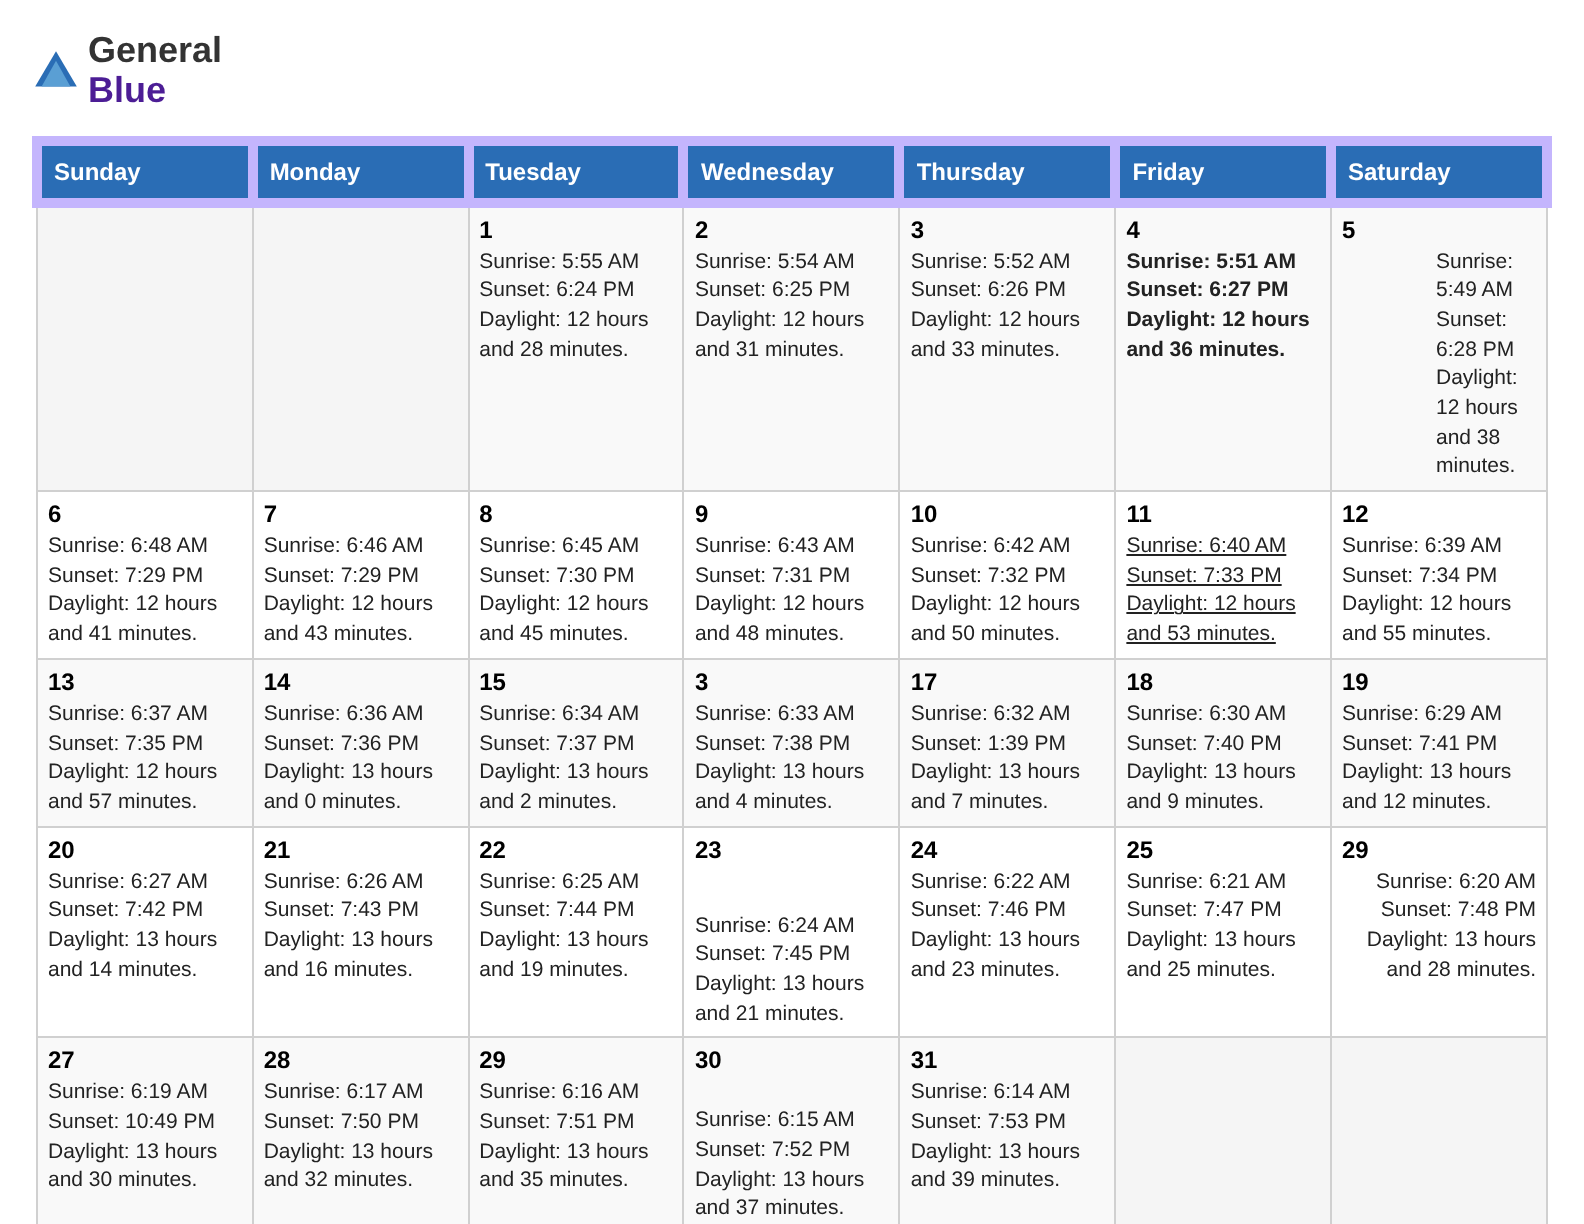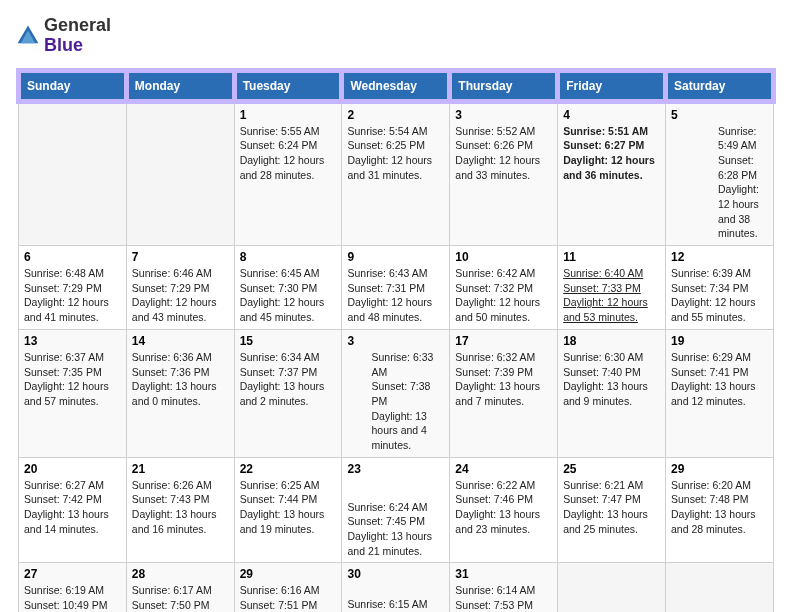--- a/index.html
+++ b/index.html
@@ -216,28 +216,28 @@
 Daylight: 13 hours and 0 minutes.</div>
         </td>
         <td>
           <span class="day-num">15</span>
           <div class="day-info" style="white-space: pre-line;">Sunrise: 6:34 AM
 Sunset: 7:37 PM
 Daylight: 13 hours and 2 minutes.</div>
         </td>
         <td>
           <span class="day-num">3</span>
-          <div class="day-info" style="white-space: pre-line; margin-left: 24px;">Sunrise: 6:33 AM
+          <div class="day-info" style="white-space: pre-line;">Sunrise: 6:33 AM
 Sunset: 7:38 PM
 Daylight: 13 hours and 4 minutes.</div>
         </td>
         <td>
           <span class="day-num">17</span>
           <div class="day-info" style="white-space: pre-line;">Sunrise: 6:32 AM
-Sunset: 7:39 PM
+Sunset: 1:39 PM
 Daylight: 13 hours and 7 minutes.</div>
         </td>
         <td>
           <span class="day-num">18</span>
           <div class="day-info" style="white-space: pre-line;">Sunrise: 6:30 AM
 Sunset: 7:40 PM
 Daylight: 13 hours and 9 minutes.</div>
         </td>
         <td>
           <span class="day-num">19</span>
@@ -278,21 +278,21 @@
 Daylight: 13 hours and 23 minutes.</div>
         </td>
         <td>
           <span class="day-num">25</span>
           <div class="day-info" style="white-space: pre-line;">Sunrise: 6:21 AM
 Sunset: 7:47 PM
 Daylight: 13 hours and 25 minutes.</div>
         </td>
         <td>
           <span class="day-num">29</span>
-          <div class="day-info" style="white-space: pre-line;">Sunrise: 6:20 AM
+          <div class="day-info" style="white-space: pre-line; text-align: right;">Sunrise: 6:20 AM
 Sunset: 7:48 PM
 Daylight: 13 hours and 28 minutes.</div>
         </td>
       </tr>
       <tr>
         <td>
           <span class="day-num">27</span>
           <div class="day-info" style="white-space: pre-line;">Sunrise: 6:19 AM
 Sunset: 10:49 PM
 Daylight: 13 hours and 30 minutes.</div>

